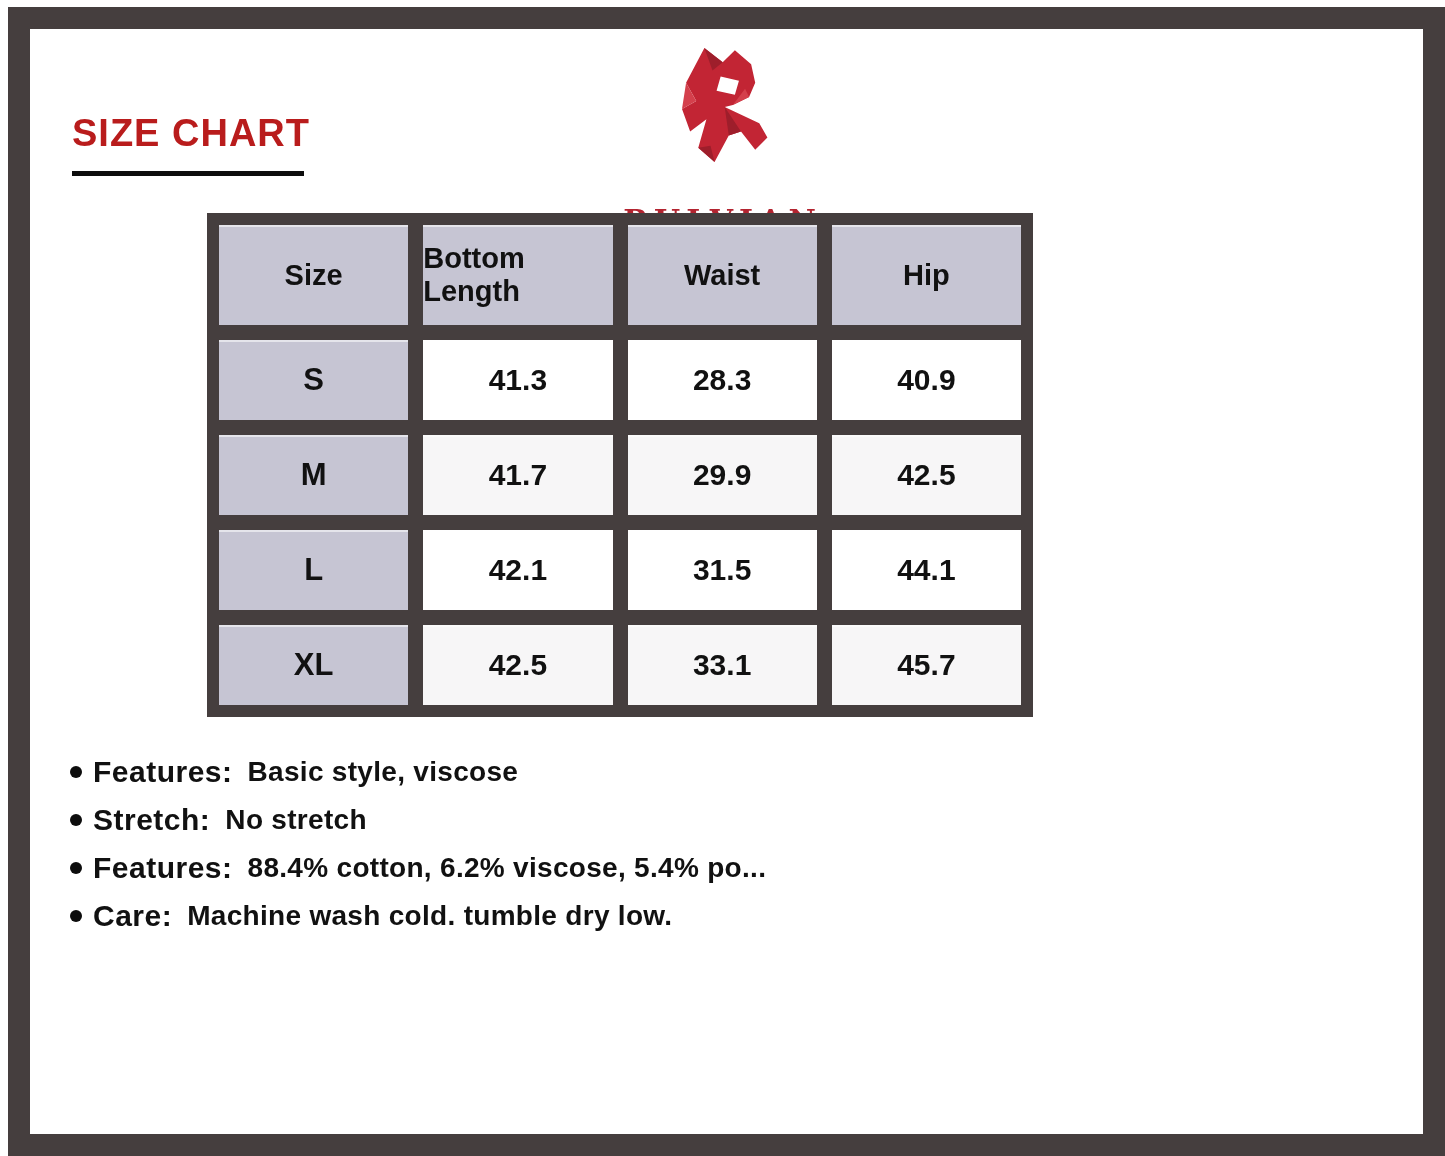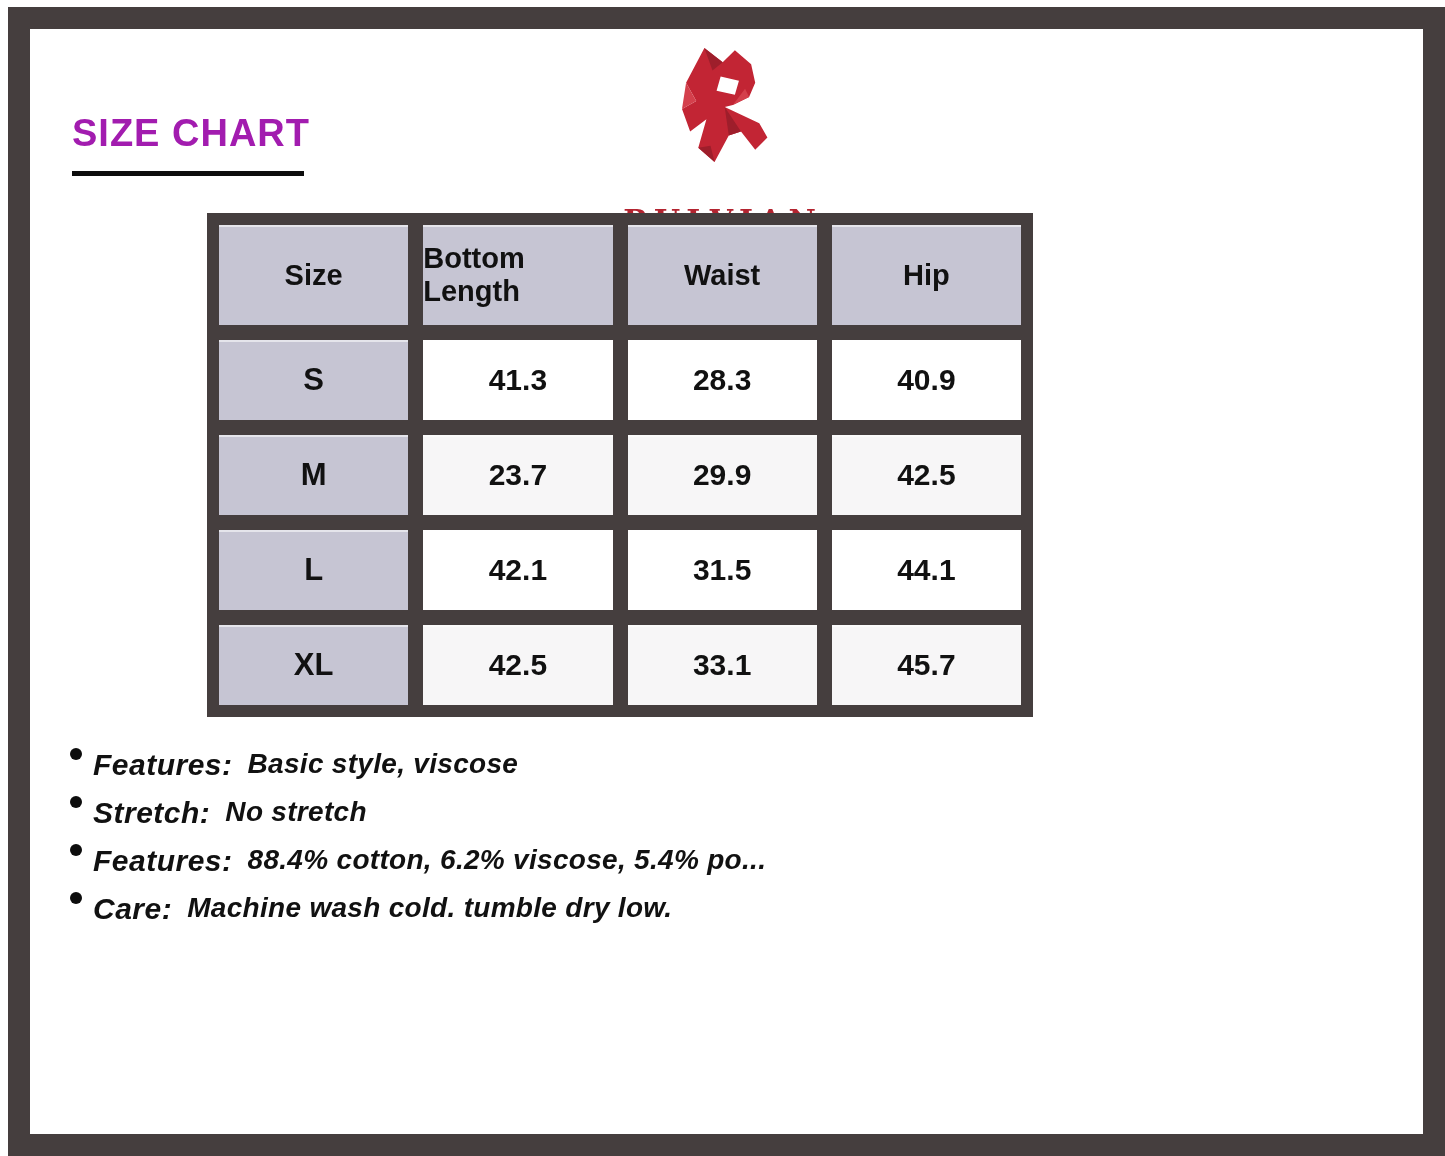--- a/index.html
+++ b/index.html
@@ -9,21 +9,21 @@
   }
   
   .frame{
     position:absolute;left:8px;top:7px;right:0;bottom:0;
     border:22px solid var(--frame-dark,#453E3E);
     box-sizing:border-box;background:transparent;pointer-events:none;
   }
   
   .title-wrap{position:absolute;left:72px;top:112px;}
   .title-wrap h1{
-    margin:0;font-size:38px;font-weight:bold;letter-spacing:1px;color:#a21caf;
+    margin:0;font-size:38px;font-weight:bold;letter-spacing:1px;color:#b91c1c;
   }
   .title-underline{margin-top:16px;width:232px;height:5px;background:#0d0d0d;}
   
   .brand{
     position:absolute;top:42px;left:50%;transform:translateX(-50%);
     display:flex;flex-direction:column;align-items:center;gap:39px;
   }
   .brand svg{display:block;}
   .brand-name{
     font-family:"DejaVu Serif", serif;font-weight:bold;
@@ -44,21 +44,21 @@
     box-shadow:inset 0 2px 0 rgba(255,255,255,.55);
   }
   .cell.header{background:var(--header-cell-bg,#C6C5D3);font-size:29px;}
   .cell.sizecol{background:var(--header-cell-bg,#C6C5D3);font-size:31px;}
   .cell.val{font-size:30px;background:var(--row-even-bg,#FFFFFF);}
   .cell.val.alt{background:var(--row-odd-bg,#F7F6F7);}
   
   .details{
     position:absolute;left:70px;top:748px;margin:0;padding:0;list-style:none;
   }
-  .details li{display:flex;align-items:flex-start;height:48px;font-style:italic;}
+  .details li{display:flex;align-items:center;height:48px;}
   .bullet-dot{
     width:12px;height:12px;border-radius:50%;background:#0d0d0d;
     margin-right:11px;flex:0 0 auto;
   }
   .detail-label{font-size:30px;font-weight:bold;letter-spacing:0.5px;}
   .detail-value{font-size:28px;font-weight:bold;margin-left:15px;letter-spacing:0.3px;}
 </style>
 </head>
 <body>
 
@@ -85,21 +85,21 @@
 <div class="size-table">
     <div class="cell header">Size</div>
     <div class="cell header">Bottom Length</div>
     <div class="cell header">Waist</div>
     <div class="cell header">Hip</div>
     <div class="cell sizecol">S</div>
     <div class="cell val">41.3</div>
     <div class="cell val">28.3</div>
     <div class="cell val">40.9</div>
     <div class="cell sizecol">M</div>
-    <div class="cell val alt">23.7</div>
+    <div class="cell val alt">41.7</div>
     <div class="cell val alt">29.9</div>
     <div class="cell val alt">42.5</div>
     <div class="cell sizecol">L</div>
     <div class="cell val">42.1</div>
     <div class="cell val">31.5</div>
     <div class="cell val">44.1</div>
     <div class="cell sizecol">XL</div>
     <div class="cell val alt">42.5</div>
     <div class="cell val alt">33.1</div>
     <div class="cell val alt">45.7</div>

